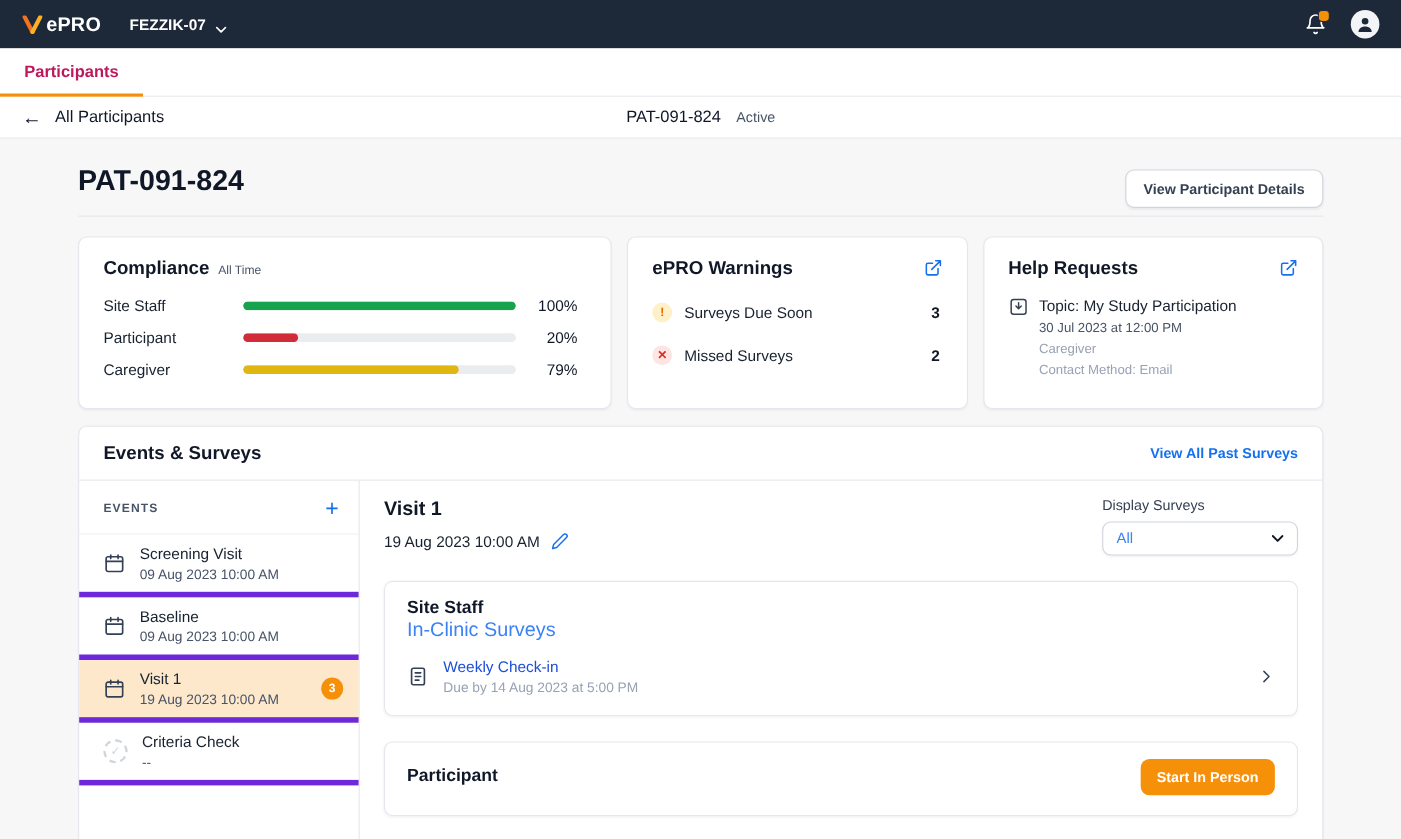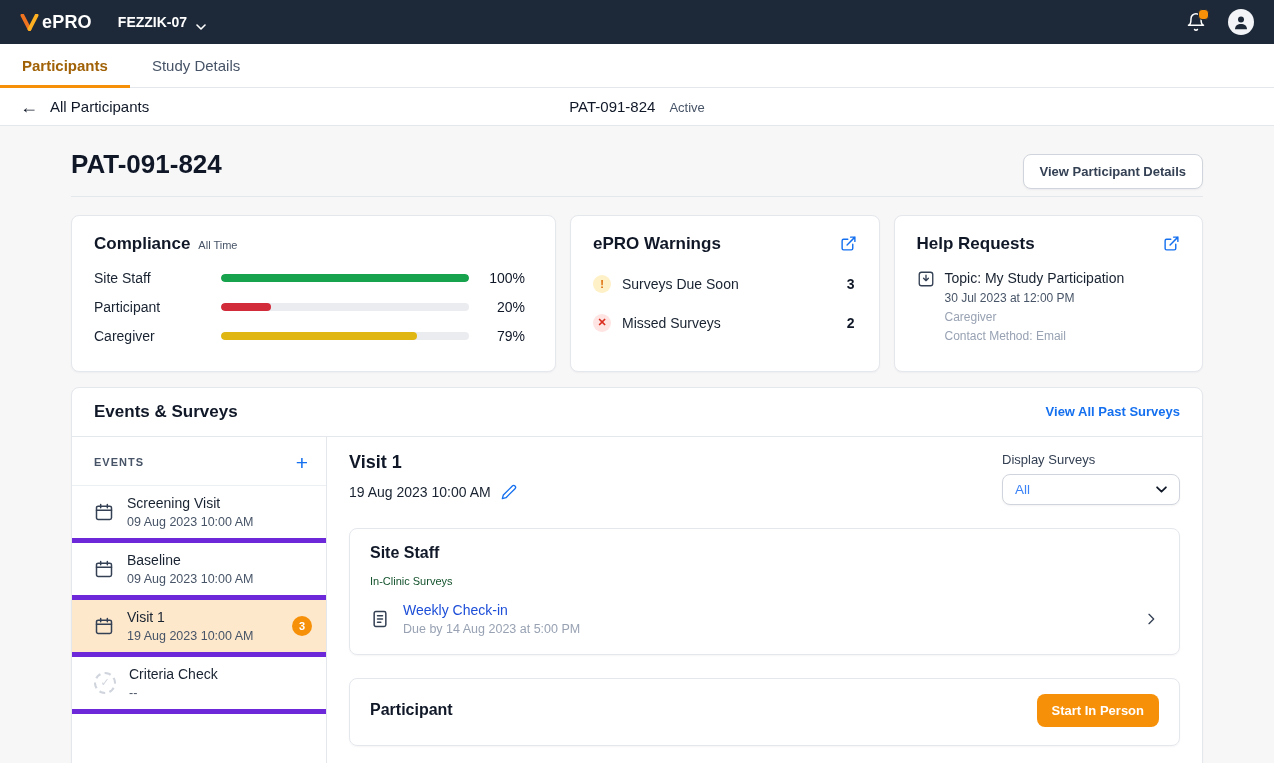--- a/index.html
+++ b/index.html
@@ -17,21 +17,21 @@
   .logo-text { color: #ffffff; font-size: 18px; font-weight: 700; letter-spacing: .2px; }
   .study-select { display: flex; align-items: flex-end; gap: 9px; color: #ffffff; font-size: 14px; font-weight: 600; cursor: pointer; margin-left: 26px; }
   .spacer { flex: 1; }
   .bell-wrap { position: relative; cursor: pointer; display: flex; margin-right: 22px; }
   .bell-badge { position: absolute; top: -3px; right: -3px; width: 11px; height: 11px; background: #f79009; border-radius: 4px; border: 1px solid #1d2939; }
   .avatar { width: 26px; height: 26px; border-radius: 50%; background: #f2f4f7; display: flex; align-items: center; justify-content: center; cursor: pointer; overflow: hidden; }
 
   
   .tabbar { background: #fff; height: 44px; display: flex; border-bottom: 1px solid #e4e7ec; }
   .tab { display: flex; align-items: center; padding: 0 22px; font-size: 15px; color: #475467; cursor: pointer; position: relative; }
-  .tab.active { color: #a16207; font-weight: 700; }
+  .tab.active { color: #be185d; font-weight: 700; }
   .tab.active::after { content: ""; position: absolute; left: 0; right: 0; bottom: -1px; height: 3px; background: #f79009; }
 
   
   .crumbbar { background: #fff; height: 38px; border-bottom: 1px solid #e4e7ec; display: flex; align-items: center; padding: 0 20px; position: relative; }
   .back { display: flex; align-items: center; gap: 12px; cursor: pointer; font-size: 15px; color: #101828; }
   .back-arrow { font-size: 18px; line-height: 1; }
   .crumb-center { position: absolute; left: 50%; transform: translateX(-50%); display: flex; align-items: baseline; gap: 14px; }
   .crumb-id { font-size: 15px; color: #101828; }
   .crumb-status { font-size: 13px; color: #475467; }
 
@@ -93,21 +93,21 @@
   .detail-top { display: flex; justify-content: space-between; align-items: flex-start; }
   .detail-title { font-size: 18px; font-weight: 600; color: #101828; }
   .detail-date-row { display: flex; align-items: center; gap: 10px; margin-top: 11px; font-size: 14px; color: #182230; }
   .edit-icon { cursor: pointer; display: flex; }
   .display-wrap { width: 178px; }
   .display-label { font-size: 13px; color: #344054; margin-bottom: 7px; }
   .select-box { height: 31px; border: 1px solid #d0d5dd; border-radius: 8px; background: #fff; display: flex; align-items: center; justify-content: space-between; padding: 0 12px; font-size: 13.5px; color: #3b82f6; cursor: pointer; box-shadow: 0 1px 2px rgba(16,24,40,.05); }
 
   .sub-card { border: 1px solid #e4e7ec; border-radius: 8px; padding: 15px 20px 18px; margin-top: 23px; box-shadow: 0 1px 2px rgba(16,24,40,.04); }
   .sub-title { font-size: 16px; font-weight: 600; color: #101828; }
-  .sub-subtitle { font-size: 11px; color: #14532d; margin-top: 13px; }
+  .sub-subtitle { font-size: 18px; color: #3b82f6; }
   .sub-head { display: flex; justify-content: space-between; align-items: center; }
   .survey-row { display: flex; align-items: center; gap: 13px; margin-top: 15px; cursor: pointer; }
   .survey-icon { flex-shrink: 0; display: flex; }
   .survey-name { font-size: 14px; font-weight: 500; color: #1d4ed8; }
   .survey-due { font-size: 12.5px; color: #98a2b3; margin-top: 4px; }
   .survey-chevron { margin-left: auto; display: flex; }
   .btn-primary { background: #f79009; border: none; color: #fff; border-radius: 8px; padding: 9px 15px; font-family: "Liberation Sans", sans-serif; font-size: 13px; font-weight: 700; cursor: pointer; }
 </style>
 </head>
 <body>
@@ -137,21 +137,20 @@
   <div class="avatar">
     <svg width="18" height="18" viewBox="0 0 24 24">
       <circle cx="12" cy="8.5" r="4" fill="#1d2939"></circle>
       <path d="M4 21.5c0-4.2 3.6-6.7 8-6.7s8 2.5 8 6.7z" fill="#1d2939"></path>
     </svg>
   </div>
 </div>
 
 <div class="tabbar">
   <div class="tab active">Participants</div>
-  <div class="tab">Study Details</div>
 </div>
 
 <div class="crumbbar">
   <span class="back">
     <span class="back-arrow">←</span>
     <span>All Participants</span>
   </span>
   <div class="crumb-center">
     <span class="crumb-id">PAT-091-824</span>
     <span class="crumb-status">Active</span>

